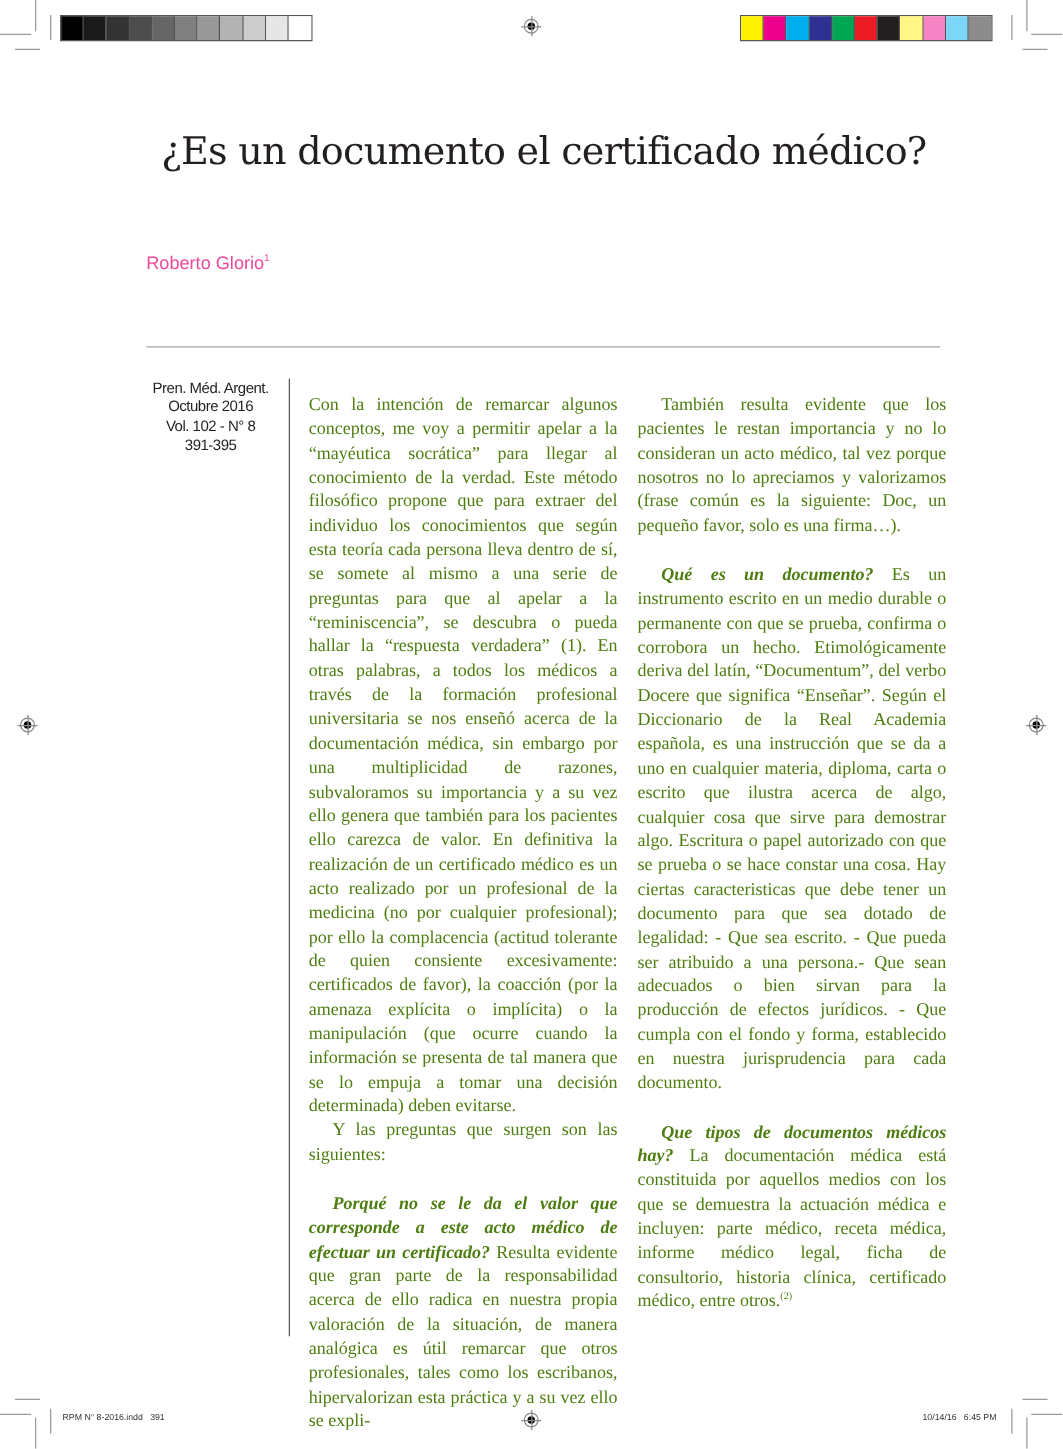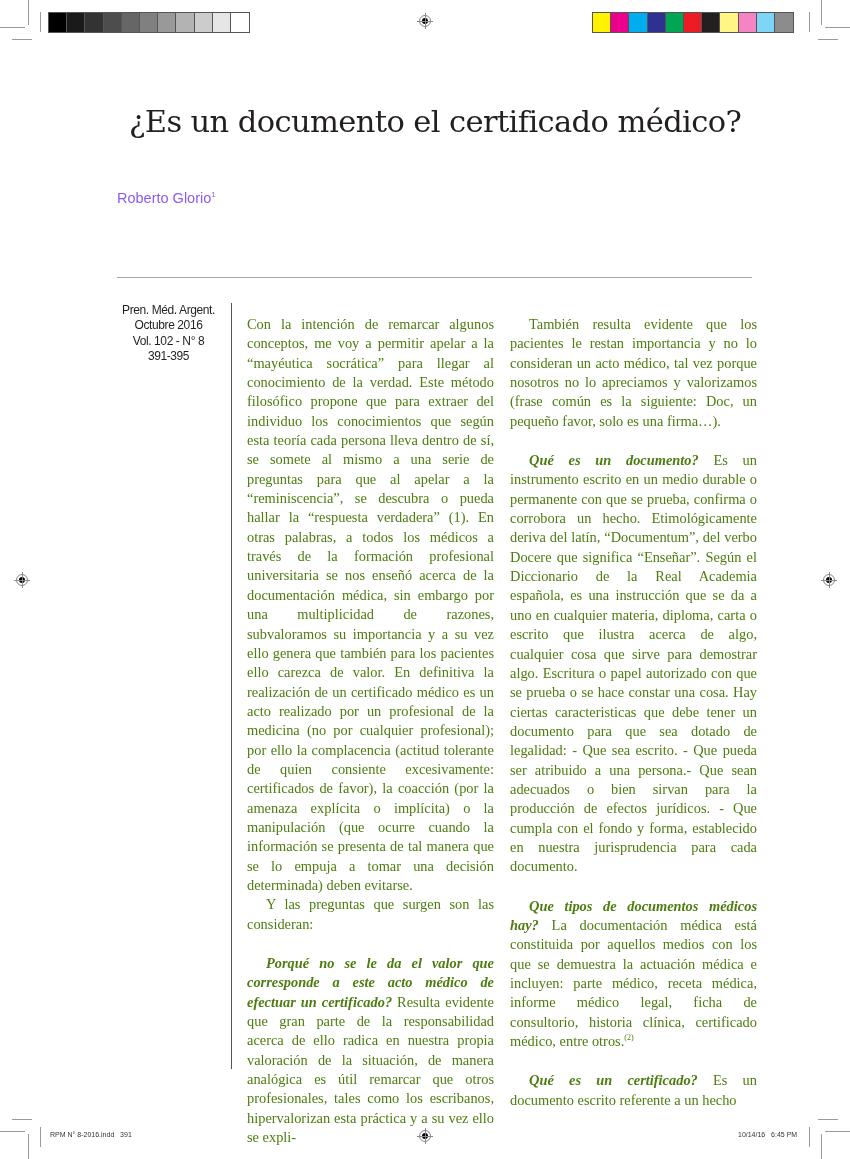--- a/index.html
+++ b/index.html
@@ -10,21 +10,21 @@
   
   .bar { position:absolute; top:12px; height:19px; display:flex; border:1px solid #555; }
   .bar span { display:block; width:18.2px; height:19px; border-right:1px solid #555; box-sizing:border-box; }
   .bar span:last-child { border-right:none; }
   .reg { position:absolute; width:12px; height:12px; border-radius:50%; border:1px solid #888; box-sizing:border-box; }
   .reg::before { content:""; position:absolute; left:2px; top:2px; width:6px; height:6px; border-radius:50%; background:#000; }
   .reg::after { content:""; position:absolute; left:-3px; top:5px; width:16px; height:1px; background:#888; }
   .reg i { position:absolute; left:5px; top:-3px; width:1px; height:16px; background:#888; display:block; }
 
   .title { left:117px; top:92px; font-size:30.5px; font-family:"DejaVu Serif", "Liberation Serif", serif; font-weight:normal; letter-spacing:-0.6px; color:#231f20; margin:12px; }
-  .author { left:117px; top:190px; font-family:"Liberation Sans", sans-serif; font-size:14.5px; color:#8b5cf6; }
+  .author { left:117px; top:202px; font-family:"Liberation Sans", sans-serif; font-size:14.5px; color:#ec4899; }
   .author sup { font-size:8px; vertical-align:6px; }
   .rule { left:117px; top:277px; width:635px; height:1px; background:#a7a7a7; }
   .vrule { left:231px; top:303px; width:1px; height:766px; background:#555; }
 
   .meta { left:110px; top:303px; width:117px; text-align:center; font-family:"Liberation Sans", sans-serif; font-size:12px; line-height:15.3px; color:#231f20; letter-spacing:-0.4px; }
   .meta div { white-space:nowrap; }
 
   .foot { left:117px; top:882px; width:106px; font-family:"Liberation Sans", sans-serif; font-size:10.3px; line-height:13.2px; text-align:justify; color:#231f20; letter-spacing:-0.1px; }
   .foot p { margin:0; }
   .foot .corr { margin-top:13px; }
@@ -113,25 +113,24 @@
   <div>Octubre 2016</div>
   <div>Vol. 102 - N° 8</div>
   <div>391-395</div>
 </div>
 
 <div class="abs foot">
 </div>
 
 <div class="abs col c1">
   <p>Con la intención de remarcar algunos conceptos, me voy a permitir apelar a la “mayéutica socrática” para llegar al conocimiento de la verdad. Este método filosófico propone que para extraer del individuo los conocimientos que según esta teoría cada persona lleva dentro de sí, se somete al mismo a una serie de preguntas para que al apelar a la “reminiscencia”, se descubra o pueda hallar la “respuesta verdadera” (1). En otras palabras, a todos los médicos a través de la formación profesional universitaria se nos enseñó acerca de la documentación médica, sin embargo por una multiplicidad de razones, subvaloramos su importancia y a su vez ello genera que también para los pacientes ello carezca de valor. En definitiva la realización de un certificado médico es un acto realizado por un profesional de la medicina (no por cualquier profesional); por ello la complacencia (actitud tolerante de quien consiente excesivamente: certificados de favor), la coacción (por la amenaza explícita o implícita) o la manipulación (que ocurre cuando la información se presenta de tal manera que se lo empuja a tomar una decisión determinada) deben evitarse.</p>
-  <p class="ind">Y las preguntas que surgen son las consideran:</p>
+  <p class="ind">Y las preguntas que surgen son las siguientes:</p>
   <p class="ind gap"><b>Porqué no se le da el valor que corresponde a este acto médico de efectuar un certificado?</b><span> Resulta evidente que gran parte de la responsabilidad acerca de ello radica en nuestra propia valoración de la situación, de manera analógica es útil remarcar que otros profesionales, tales como los escribanos, hipervalorizan esta práctica y a su vez ello se expli-</span></p>
 </div>
 
 <div class="abs col c2">
   <p class="ind">También resulta evidente que los pacientes le restan importancia y no lo consideran un acto médico, tal vez porque nosotros no lo apreciamos y valorizamos (frase común es la siguiente: Doc, un pequeño favor, solo es una firma…).</p>
   <p class="ind gap"><b>Qué es un documento?</b><span> Es un instrumento escrito en un medio durable o permanente con que se prueba, confirma o corrobora un hecho. Etimológicamente deriva del latín, “Documentum”, del verbo Docere que significa “Enseñar”. Según el Diccionario de la Real Academia española, es una instrucción que se da a uno en cualquier materia, diploma, carta o escrito que ilustra acerca de algo, cualquier cosa que sirve para demostrar algo. Escritura o papel autorizado con que se prueba o se hace constar una cosa. Hay ciertas caracteristicas que debe tener un documento para que sea dotado de legalidad: - Que sea escrito. - Que pueda ser atribuido a una persona.- Que sean adecuados o bien sirvan para la producción de efectos jurídicos. - Que cumpla con el fondo y forma, establecido en nuestra jurisprudencia para cada documento.</span></p>
   <p class="ind gap"><b>Que tipos de documentos médicos hay?</b><span> La documentación médica está constituida por aquellos medios con los que se demuestra la actuación médica e incluyen: parte médico, receta médica, informe médico legal, ficha de consultorio, historia clínica, certificado médico, entre otros.</span><sup>(2)</sup></p>
-  <p class="ind gap"><b>Qué es un certificado?</b><span> Es un documento escrito referente a un hecho</span></p>
 </div>
 
 <div class="abs slug" style="left:50px;white-space:pre;">RPM N° 8-2016.indd   391</div>
 <div class="abs slug" style="left:738px;white-space:pre;">10/14/16   6:45 PM</div>
 
 </body></html>

